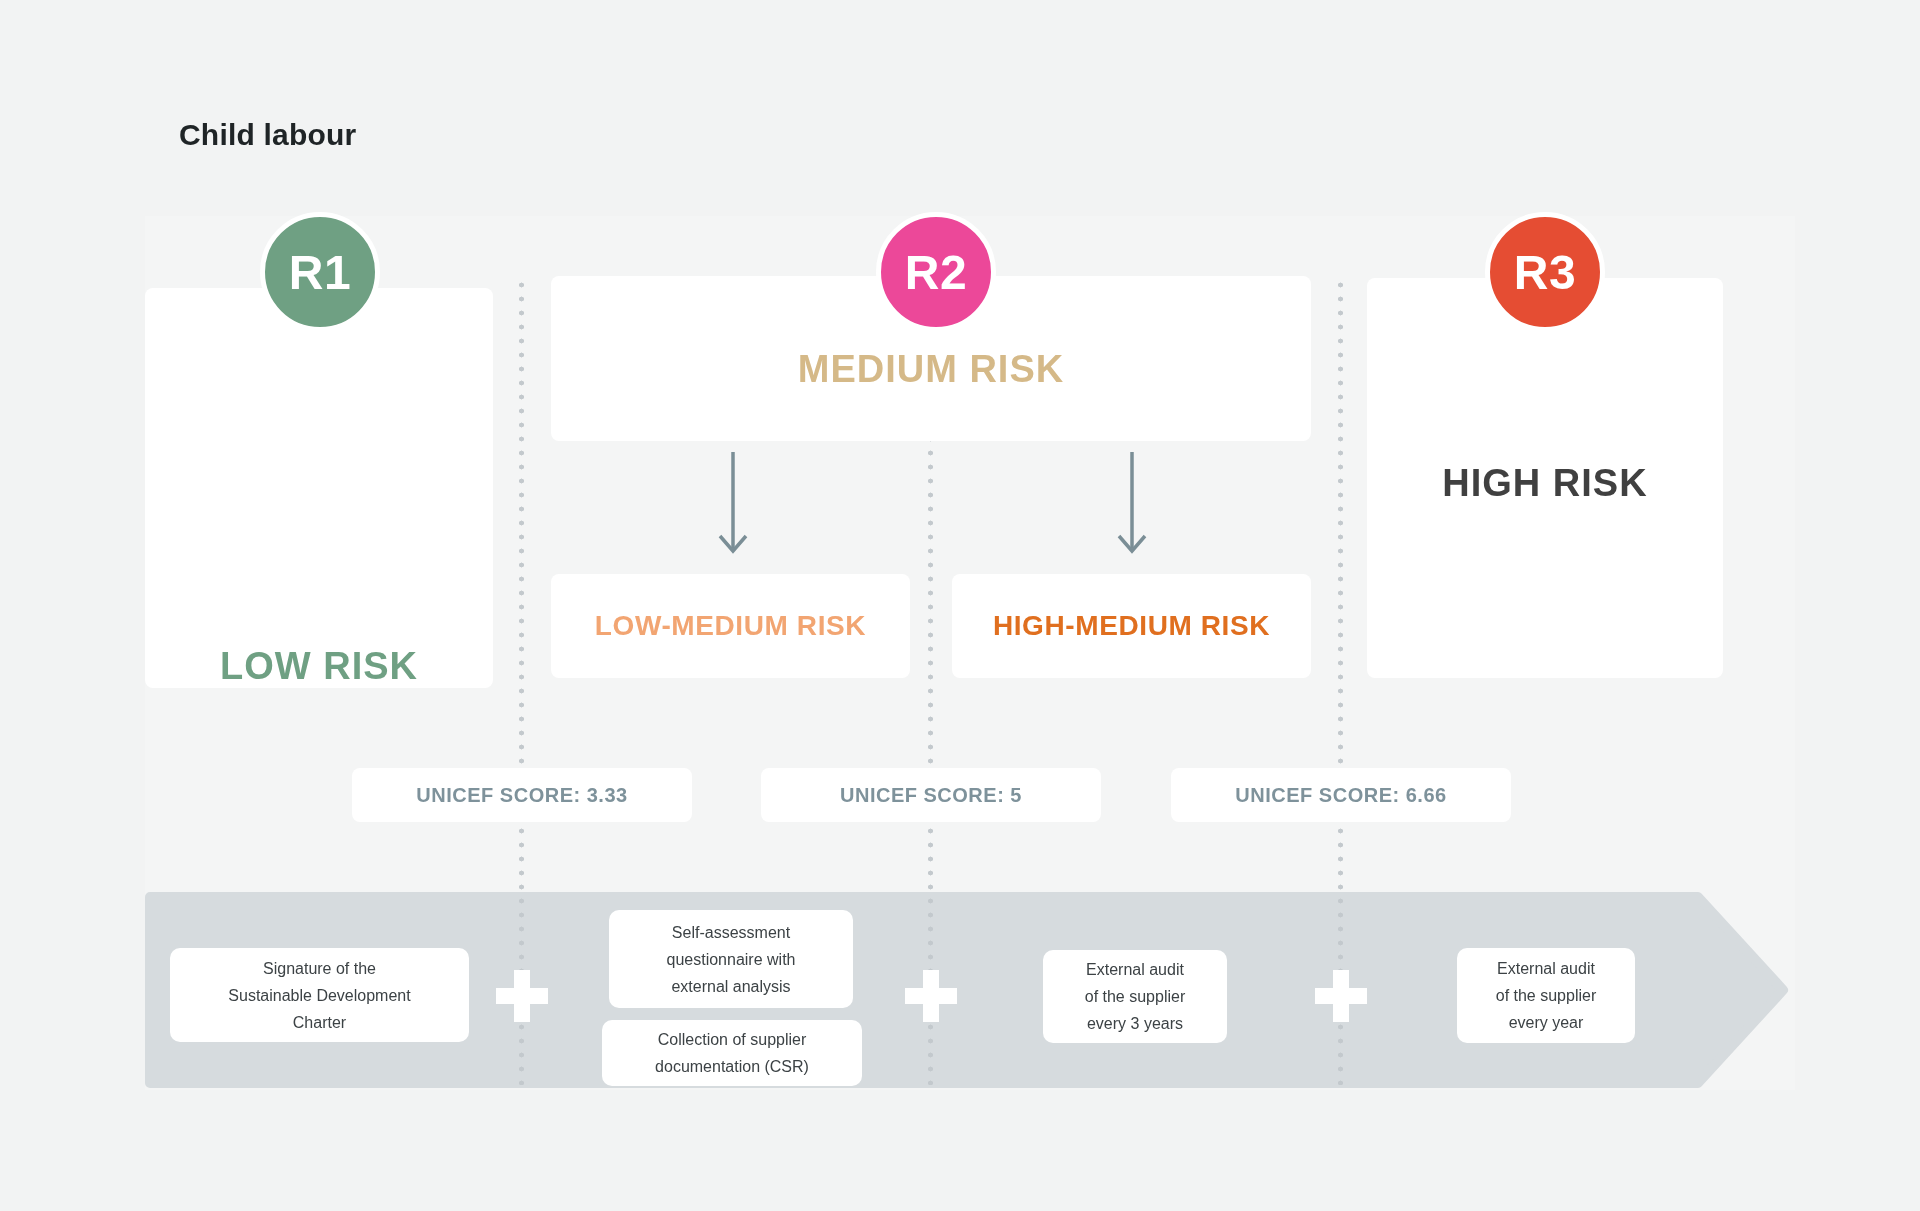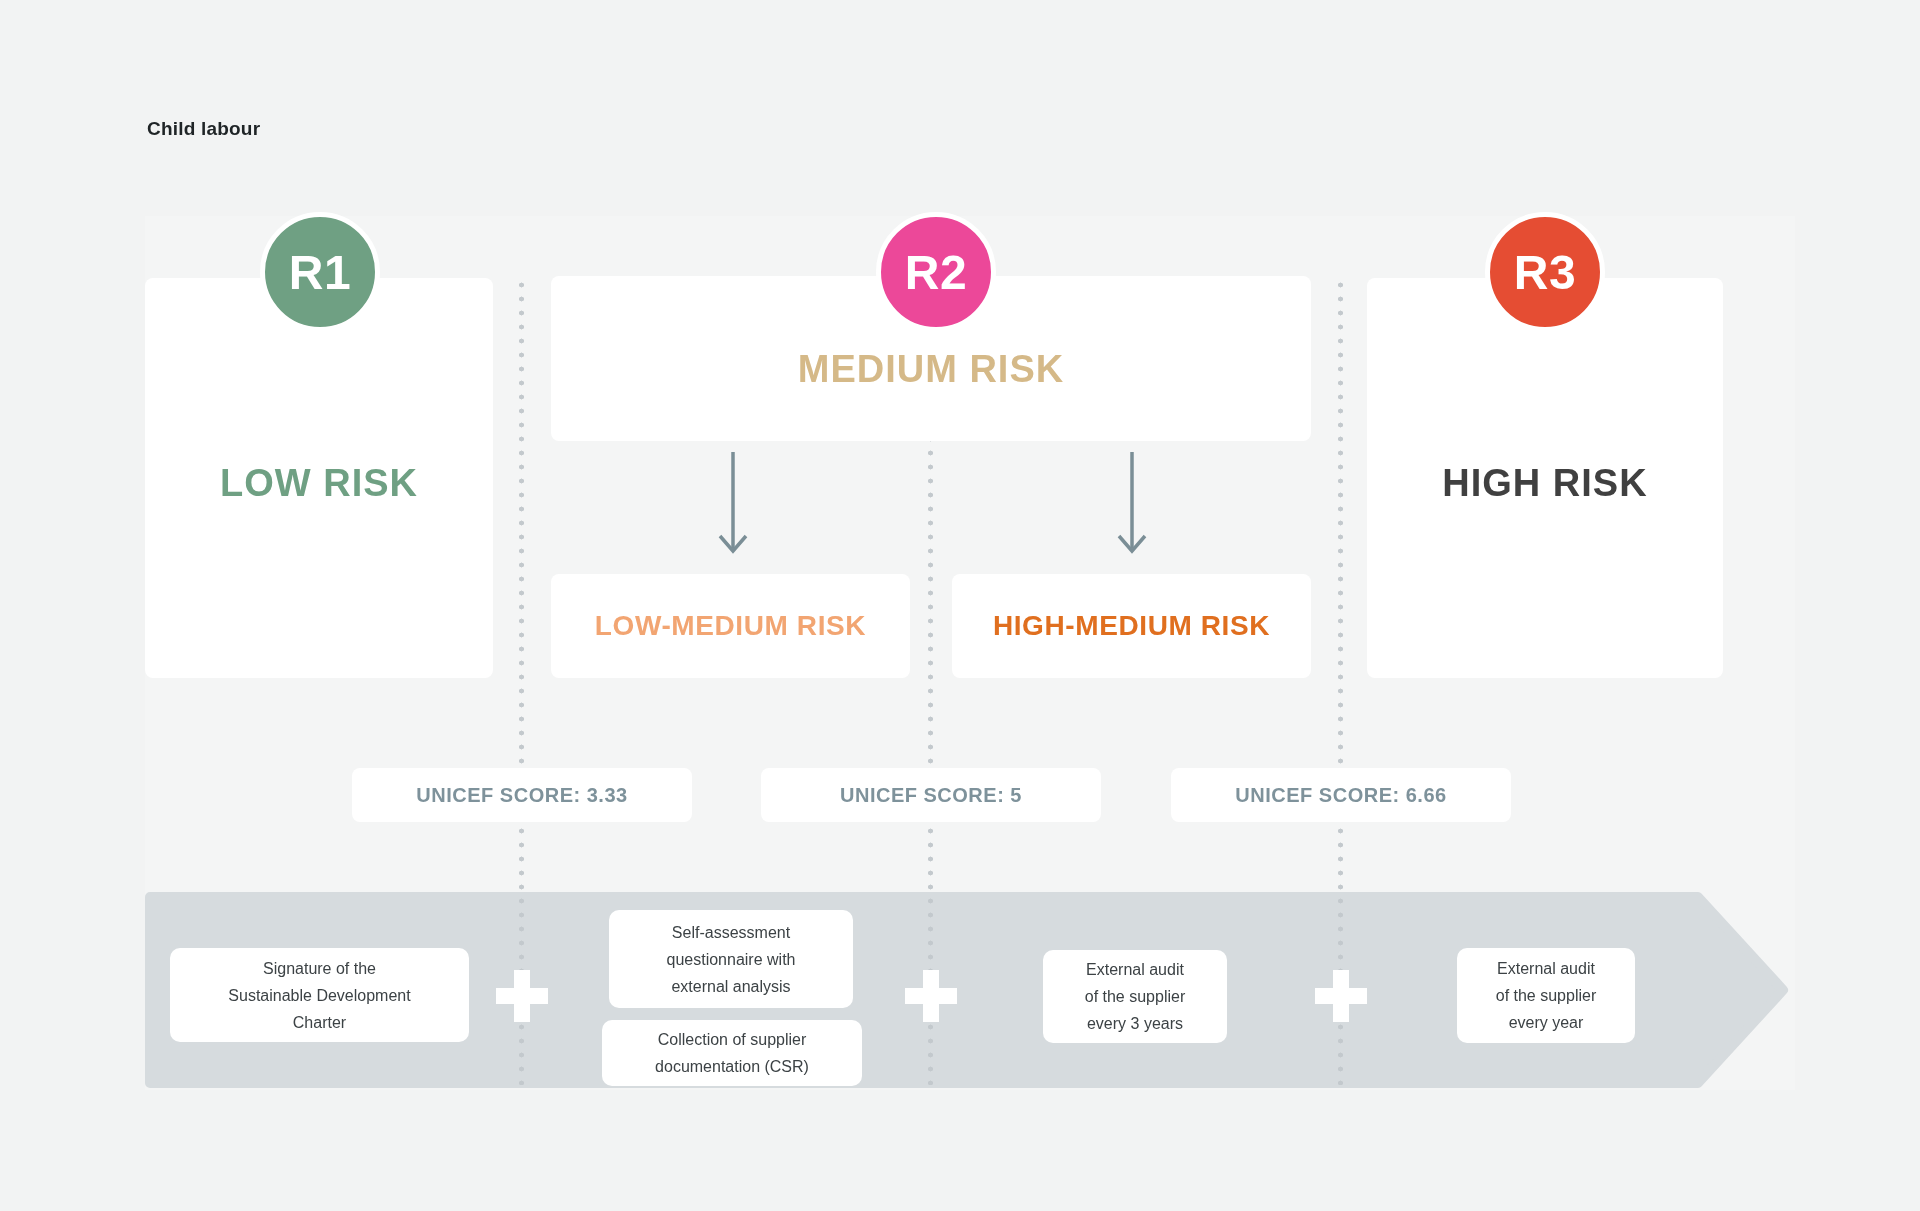--- a/index.html
+++ b/index.html
@@ -10,21 +10,21 @@
     -webkit-font-smoothing:antialiased;
   }
   .abs{position:absolute;}
   .panel{background:#F4F5F5;}
   .card{background:#FFFFFF;border-radius:8px;}
   .dotline{
     width:5px;
     background-image:radial-gradient(circle at 2.5px 7px,#C3C9CD 2.4px,rgba(0,0,0,0) 2.6px);
     background-size:5px 14px;background-repeat:repeat-y;
   }
-  .page-title{font-size:19px;font-weight:bold;color:#1F2426;letter-spacing:.2px;}
+  .page-title{font-size:30px;font-weight:bold;color:#1F2426;letter-spacing:.2px;margin-left:32px;}
   .badge{
     width:110px;height:110px;border-radius:50%;border:5px solid #FFFFFF;
     display:flex;align-items:center;justify-content:center;
     color:#FFFFFF;font-size:48px;font-weight:bold;letter-spacing:.5px;
   }
   .risk-label{font-size:38px;font-weight:bold;letter-spacing:1px;white-space:nowrap;}
   .sub-risk-label{font-size:28px;font-weight:bold;letter-spacing:.6px;white-space:nowrap;}
   .center-box{display:flex;align-items:center;justify-content:center;text-align:center;}
   .score-box{height:54px;border-radius:8px;}
   .score-text{font-size:20px;font-weight:bold;color:#7E929B;letter-spacing:.5px;white-space:nowrap;}
@@ -46,21 +46,21 @@
 <div class="abs page-title" style="left:147px;top:118px;">Child labour</div>
 
 <svg class="abs" style="left:145px;top:892px;" width="1655" height="196" viewBox="0 0 1655 196">
   <path d="M5,5 H1553 L1638,98 L1553,191 H5 Z" fill="#D6DBDE" stroke="#D6DBDE" stroke-width="10" stroke-linejoin="round"></path>
 </svg>
 
 <div class="abs dotline" style="left:519px;top:278px;height:807px;"></div>
 <div class="abs dotline" style="left:928px;top:278px;height:807px;"></div>
 <div class="abs dotline" style="left:1338px;top:278px;height:807px;"></div>
 
-<div class="abs card center-box" style="left:145px;top:278px;width:348px;height:400px;">
+<div class="abs card center-box" style="left:145px;top:288px;width:348px;height:400px;align-items:flex-end;">
   <span class="risk-label" style="color:#6FA083;margin-top:10px;">LOW RISK</span>
 </div>
 <div class="abs badge" style="left:260px;top:212px;background:#6FA083;">R1</div>
 
 <div class="abs card" style="left:551px;top:276px;width:760px;height:165px;"></div>
 <div class="abs risk-label center-box" style="left:551px;top:344px;width:760px;height:50px;color:#D5B988;">
   <span>MEDIUM RISK</span>
 </div>
 <div class="abs badge" style="left:876px;top:212px;background:#ec4899;">R2</div>
 

